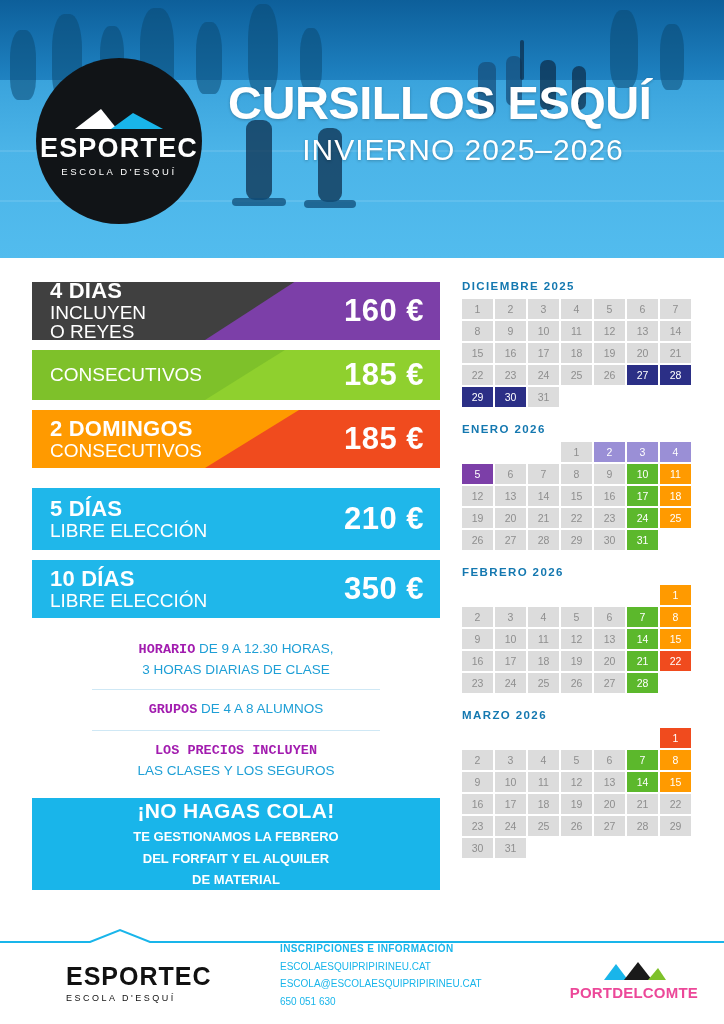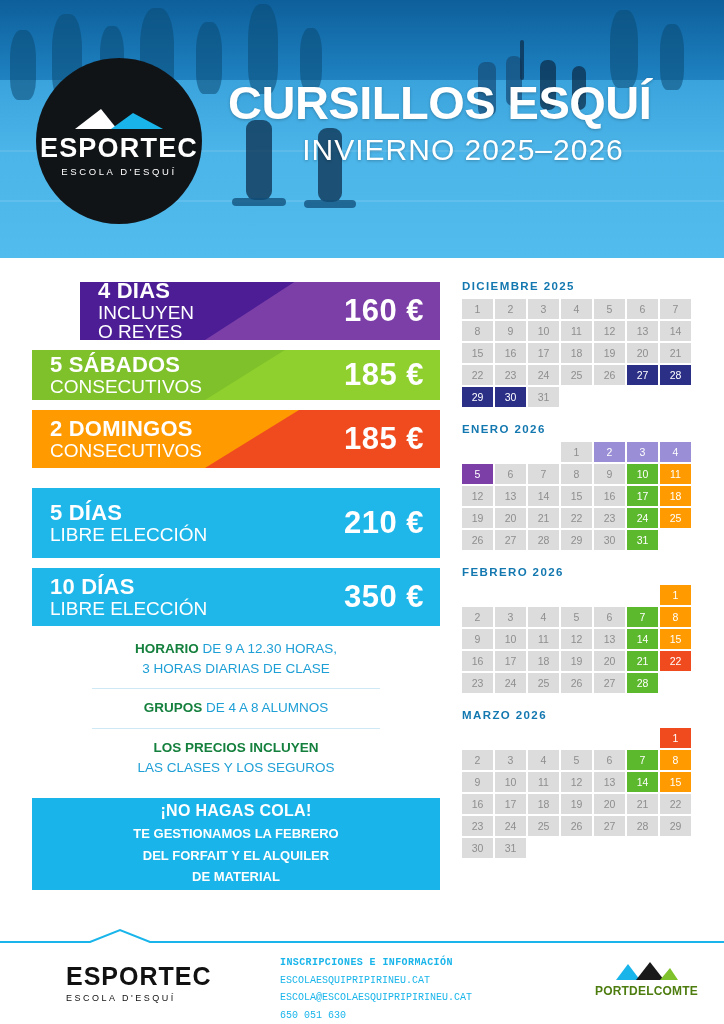--- a/index.html
+++ b/index.html
@@ -82,43 +82,43 @@
   .price-row .wedge {
     position:absolute; right:0; top:0; height:100%; width: 235px;
   }
   .price-left { position:relative; z-index:2; padding-left: 18px; }
   .price-t1 { font-size: 22px; font-weight: bold; line-height: 1.04; letter-spacing:.2px;}
   .price-t2 { font-size: 19px; font-weight: normal; line-height: 1.04; }
   .price-amt {
     position:absolute; right: 16px; top:50%; transform: translateY(-50%);
     z-index:3; font-size: 31px; font-weight: bold; letter-spacing:.5px;
   }
-  .r1 { background:#4c1d95;margin-left:48px; }
+  .r1 { background:#404040; }
   .r1 .wedge { background:#7c3fa8; clip-path: polygon(38% 0, 100% 0, 100% 100%, 0 100%); }
   .r2 { background:#7ec12a; height: 50px;}
   .r2 .wedge { background:#8fd02e; clip-path: polygon(34% 0, 100% 0, 100% 100%, 0 100%); }
   .r3 { background:#ff9a00; height: 58px;}
   .r3 .wedge { background:#f04b1e; clip-path: polygon(40% 0, 100% 0, 100% 100%, 0 100%); }
-  .r4 { background:#1fb7ea; height: 70px; margin-top: 20px;}
+  .r4 { background:#1fb7ea; height: 62px; margin-top: 20px;}
   .r4 .wedge { background:#1fb7ea; }
   .r5 { background:#1fb7ea; height: 58px;}
   .r5 .wedge { background:#1fb7ea; }
 
   
   .info { position:absolute; left: 32px; top: 382px; width: 408px; text-align:center; color:#1e9fd6; }
   .info-line { font-size: 13.5px; line-height: 1.35; margin-bottom: 2px; }
-  .info-line b { color:#15803d; font-weight:bold; }
+  .info-line b { color:#a21caf; font-weight:bold;font-family:Liberation Mono, monospace; }
   .info-rule { height:1px; background:#cfe8f5; margin: 10px 60px; }
 
   .nocola {
     position:absolute; left: 32px; top: 540px; width: 408px; height: 92px;
     background:#19b5ea; color:#fff; text-align:center;
     display:flex; flex-direction:column; justify-content:center; align-items:center;
   }
-  .nocola-t { font-size: 16px; font-weight:bold; letter-spacing:.3px; }
+  .nocola-t { font-size: 21px; font-weight:bold; letter-spacing:.3px; }
   .nocola-s { font-size: 13px; line-height:1.35; margin-top: 5px; font-weight:bold; }
 
   
   .cals { position:absolute; left: 462px; top: 22px; width: 232px; }
   .cal { margin-bottom: 16px; }
   .cal-title {
     text-align:left; color:#1478b0; font-size: 11.5px; font-weight:bold;
     letter-spacing: 1.4px; margin-bottom: 7px;
   }
   .cal-grid { display:grid; grid-template-columns: repeat(7, 31px); grid-auto-rows: 20px; gap: 2px; }
@@ -138,25 +138,25 @@
   
   .footer {
     position:absolute; left:0; top:926px; width:724px; height: 98px; background:#fff;
   }
   .footer-wave {
     position:absolute; left:0; top:0; width:724px; height: 18px;
   }
   .f-logo { position:absolute; left: 66px; top: 36px; color:#111; }
   .f-logo-word { font-size: 25px; font-weight:bold; letter-spacing: 1px; color:#111; }
   .f-logo-sub { font-size: 9px; letter-spacing: 2.5px; color:#111; margin-top:2px; }
-  .f-contact { position:absolute; left: 280px; top: 28px; color:#19b5ea; font-size: 10px; line-height: 1.75; font-family: Liberation Mono, monospace; }
+  .f-contact { position:absolute; left: 280px; top: 14px; color:#19b5ea; font-size: 10px; line-height: 1.75; }
   .f-contact .f-head { font-weight:bold; letter-spacing:.4px; }
   .f-right { position:absolute; right: 26px; top: 34px; text-align:center; }
   .pdc-mark { display:flex; align-items:flex-end; justify-content:center; gap:2px; height:20px; margin-bottom:4px;}
-  .pdc-word { font-size: 12px; font-weight:bold; color:#4d7c0f; letter-spacing:.2px; }
+  .pdc-word { font-size: 15px; font-weight:bold; color:#ec4899; letter-spacing:.2px; }
 </style>
 </head>
 <body>
 
 <div class="hero">
   <div class="hero-sky"></div>
   <div class="hero-snow"></div>
 
   <div class="slope-line" style="left:0;top:150px;width:724px;height:2px;"></div>
   <div class="slope-line" style="left:0;top:200px;width:724px;height:2px;"></div>
@@ -208,21 +208,20 @@
         <div class="price-t1">4 DÍAS</div>
         <div class="price-t2">INCLUYEN</div>
         <div class="price-t2">O REYES</div>
       </div>
       <div class="price-amt">160 €</div>
     </div>
 
     <div class="price-row r2">
       <div class="wedge"></div>
       <div class="price-left">
-        <div class="price-t1">5 SÁBADOS</div>
         <div class="price-t2">CONSECUTIVOS</div>
       </div>
       <div class="price-amt">185 €</div>
     </div>
 
     <div class="price-row r3">
       <div class="wedge"></div>
       <div class="price-left">
         <div class="price-t1">2 DOMINGOS</div>
         <div class="price-t2">CONSECUTIVOS</div>

